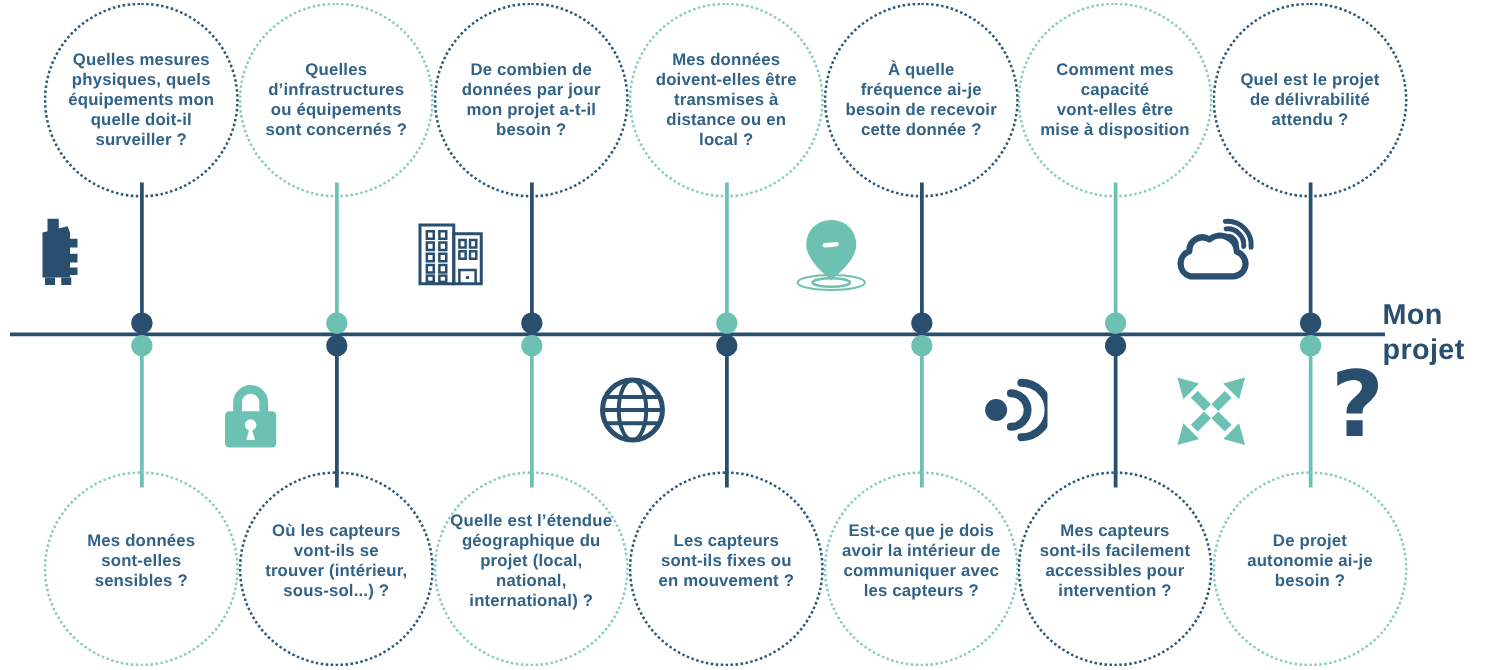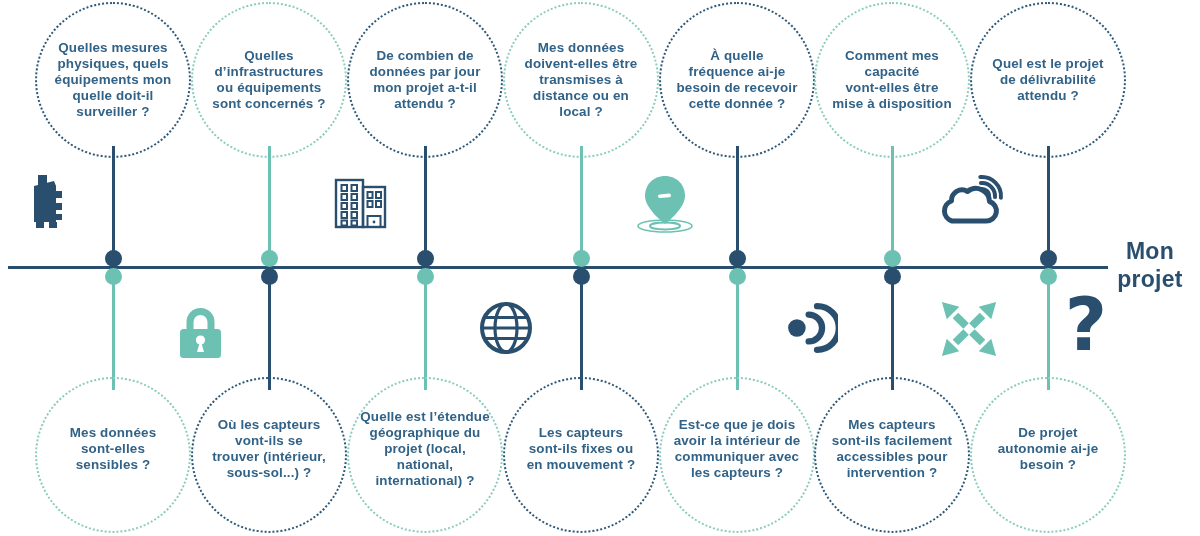--- a/index.html
+++ b/index.html
@@ -4,21 +4,21 @@
 <style>
   html,body{margin:0;padding:0;background:#ffffff;}
   .canvas{
     position:relative;width:1200px;height:536px;background:#ffffff;
     font-family:"Liberation Sans","DejaVu Sans",sans-serif;overflow:hidden;
   }
   
   .baseline{position:absolute;left:8px;top:266px;width:1100px;height:3px;background:#2a4f6e;}
   
   .project-label{
-    position:absolute;left:1106px;top:238px;width:88px;text-align:center;
+    position:absolute;left:1106px;top:238px;width:88px;text-align:left;
     font-weight:bold;font-size:23px;line-height:1.2;color:#2a4f6e;white-space:pre-line;
     letter-spacing:.3px;
   }
   
   .col{position:absolute;top:0;width:0;height:536px;left:var(--x);}
   .circle{
     position:absolute;left:-78px;width:156px;height:156px;border-radius:50%;
     box-sizing:border-box;display:flex;align-items:center;justify-content:center;
     text-align:center;padding:5px;background:transparent;
   }
@@ -94,21 +94,21 @@
 trouver (intérieur,
 sous-sol...) ?</span>
       </div>
   </div>
 
   <div class="col" style="--x:425px">
     <div class="circle top navy">
         <span>De combien de
 données par jour
 mon projet a-t-il
-attendu ?</span>
+besoin ?</span>
       </div>
     <div class="conn top navy"></div>
     <div class="dot above navy"></div>
     <div class="dot below teal"></div>
     <div class="conn bottom teal"></div>
     <div class="circle bottom teal">
         <span>Quelle est l’étendue
 géographique du
 projet (local,
 national,

